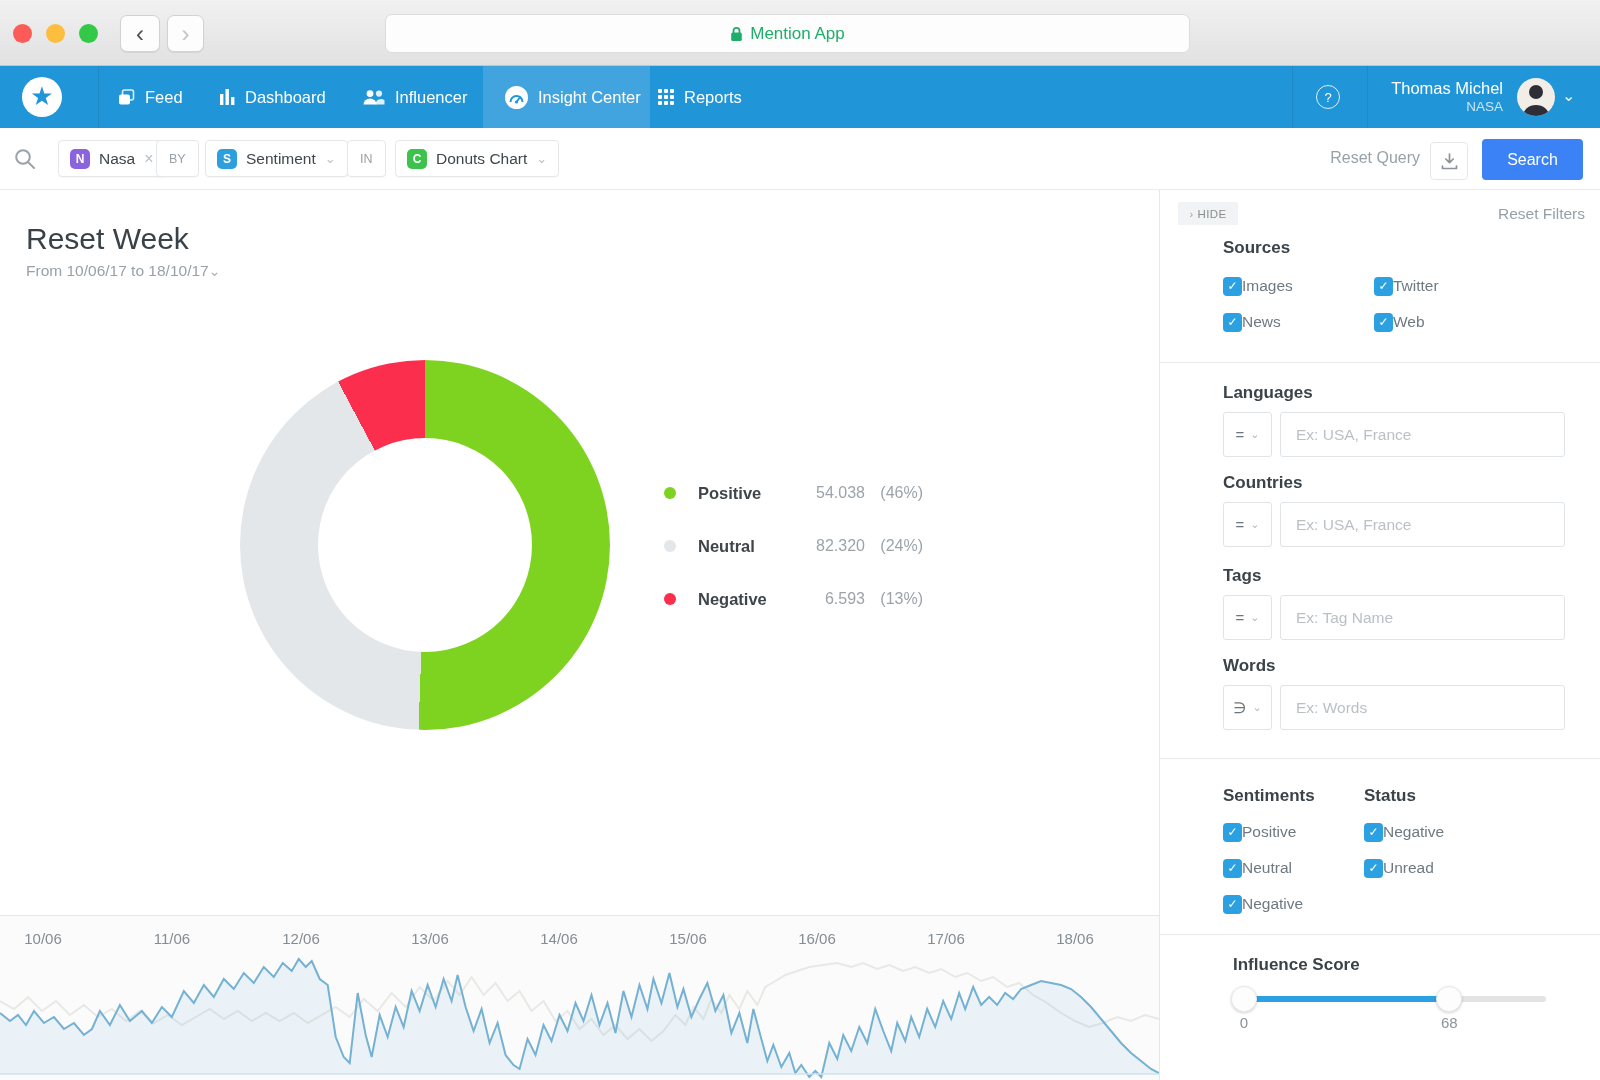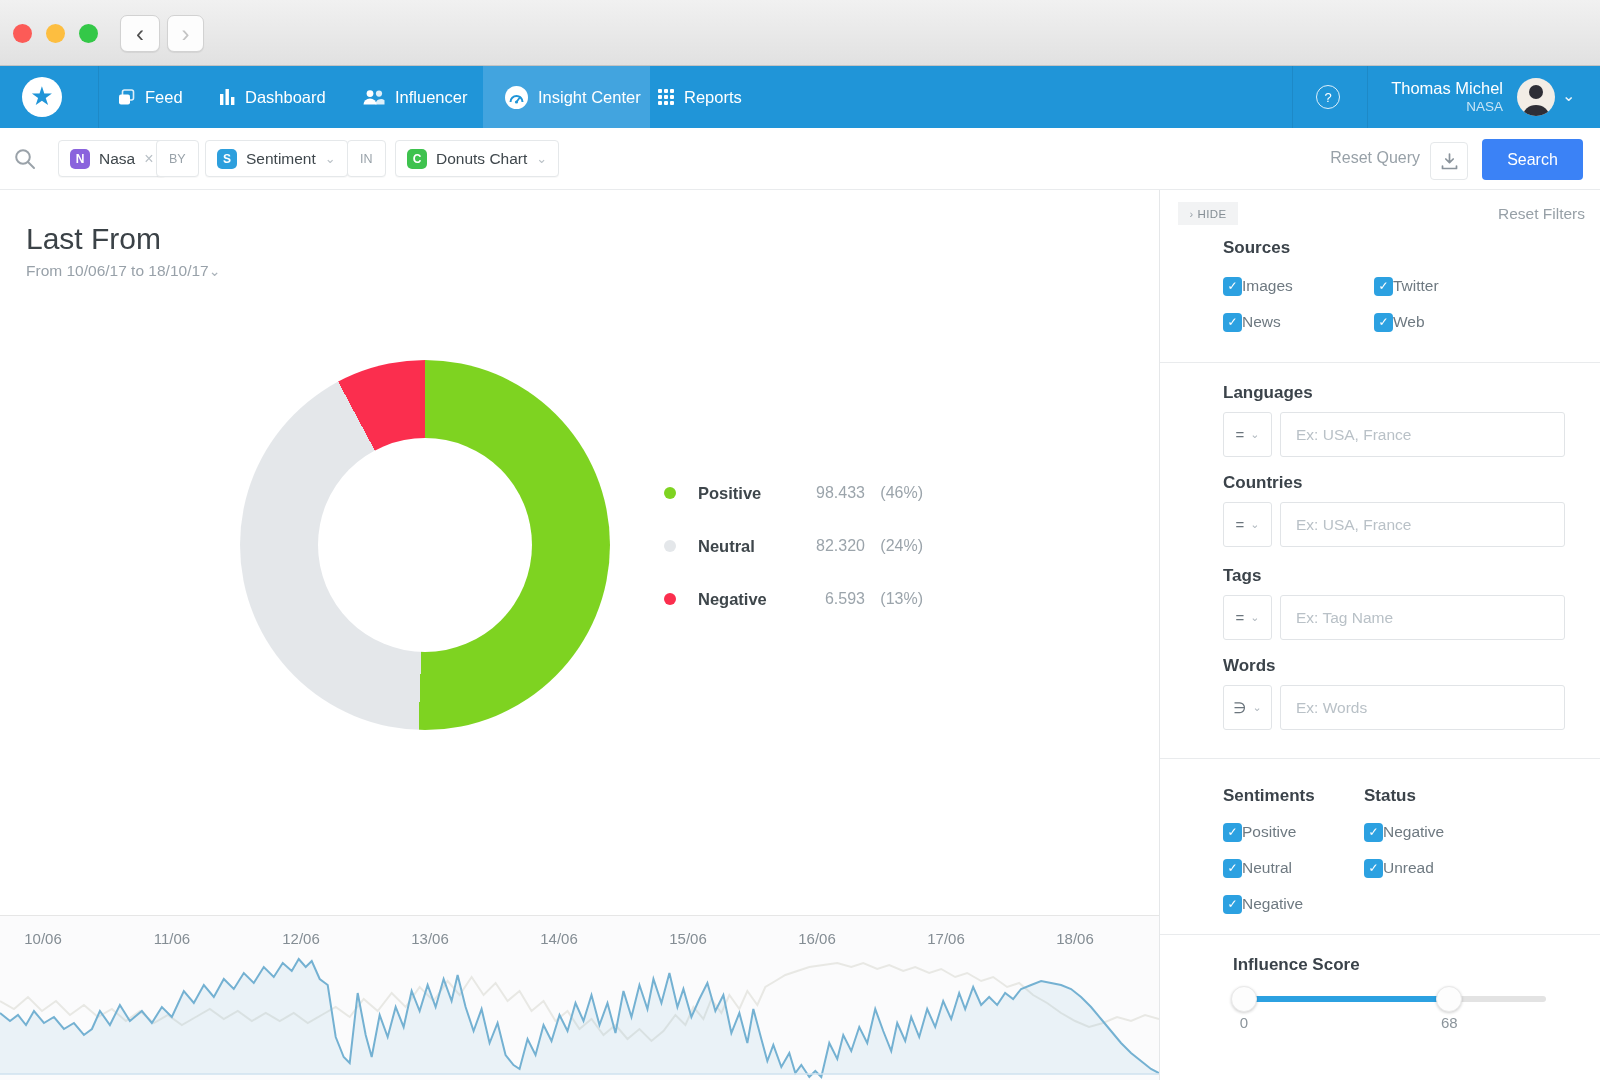--- a/index.html
+++ b/index.html
@@ -98,20 +98,27 @@
 <div id="chrome" class="abs">
   <span class="abs tl tl-red"></span>
   <span class="abs tl tl-yellow"></span>
   <span class="abs tl tl-green"></span>
   <div id="back-btn" class="abs navbtn">
     <span>‹</span>
   </div>
   <div id="fwd-btn" class="abs navbtn">
     <span>›</span>
   </div>
+  <div id="url-bar" class="abs">
+    <svg width="13" height="16" viewBox="0 0 13 16">
+      <path d="M3.5 7 V4.8 a3 3 0 0 1 6 0 V7" fill="none" stroke="#1fae6a" stroke-width="1.8"></path>
+      <rect x="1.2" y="6.5" width="10.6" height="8.5" rx="1.6" fill="#1fae6a"></rect>
+    </svg>
+    <span id="url-text">Mention App</span>
+  </div>
 </div>
 
 <div id="navbar" class="abs"></div>
 <div id="logo" class="abs">
   <span class="star">★</span>
 </div>
 <div class="abs nav-divider" style="left:98px"></div>
 
 <div id="nav-feed" class="abs nav-item">
   <svg width="17" height="17" viewBox="0 0 17 17">
@@ -210,35 +217,35 @@
 
   <span id="reset-query" class="abs">Reset Query</span>
   <div id="download-btn" class="abs">
     <svg width="17" height="17" viewBox="0 0 17 17">
       <path d="M8.5 1 v8 M4.8 6 l3.7 3.7 3.7 -3.7 M1.5 13 v2.5 h14 v-2.5" fill="none" stroke="#8a939b" stroke-width="1.7" stroke-linecap="round" stroke-linejoin="round"></path>
     </svg>
   </div>
   <button id="search-btn" class="abs">Search</button>
 </div>
 
-<div id="page-title" class="abs">Last From</div>
+<div id="page-title" class="abs">Reset Week</div>
 <div id="page-subtitle" class="abs">
   <span>From 10/06/17 to 18/10/17</span>
   <span style="color:#aab3ba;font-size:14px">⌄</span>
 </div>
 
 <div id="donut" class="abs" style="background: conic-gradient(rgb(126, 211, 33) 0deg, rgb(126, 211, 33) 182deg, rgb(228, 231, 234) 182deg, rgb(228, 231, 234) 332deg, rgb(251, 46, 78) 332deg, rgb(251, 46, 78) 360deg);">
   <div id="donut-hole" class="abs"></div>
 </div>
 
 <div id="legend" class="abs">
   <div class="legend-row">
     <span class="legend-dot" style="background: rgb(126, 211, 33);"></span>
     <span class="legend-label">Positive</span>
-    <span class="legend-val">98.433</span>
+    <span class="legend-val">54.038</span>
     <span class="legend-pct">(46%)</span>
   </div>
   <div class="legend-row">
     <span class="legend-dot" style="background: rgb(228, 231, 234);"></span>
     <span class="legend-label">Neutral</span>
     <span class="legend-val">82.320</span>
     <span class="legend-pct">(24%)</span>
   </div>
   <div class="legend-row">
     <span class="legend-dot" style="background: rgb(251, 46, 78);"></span>

